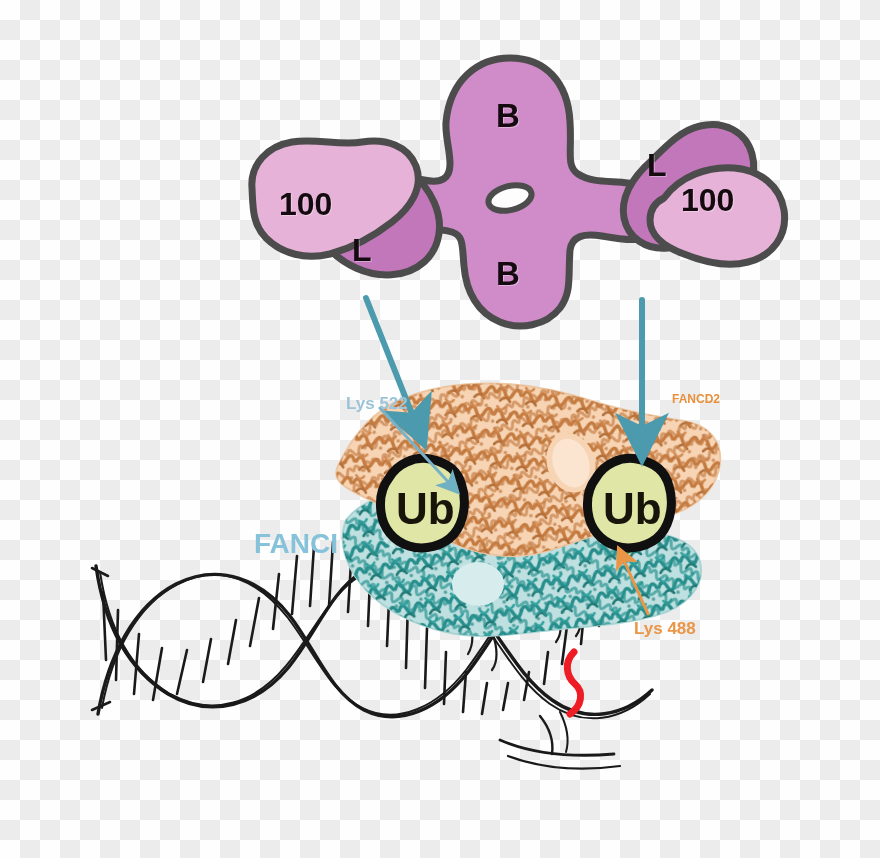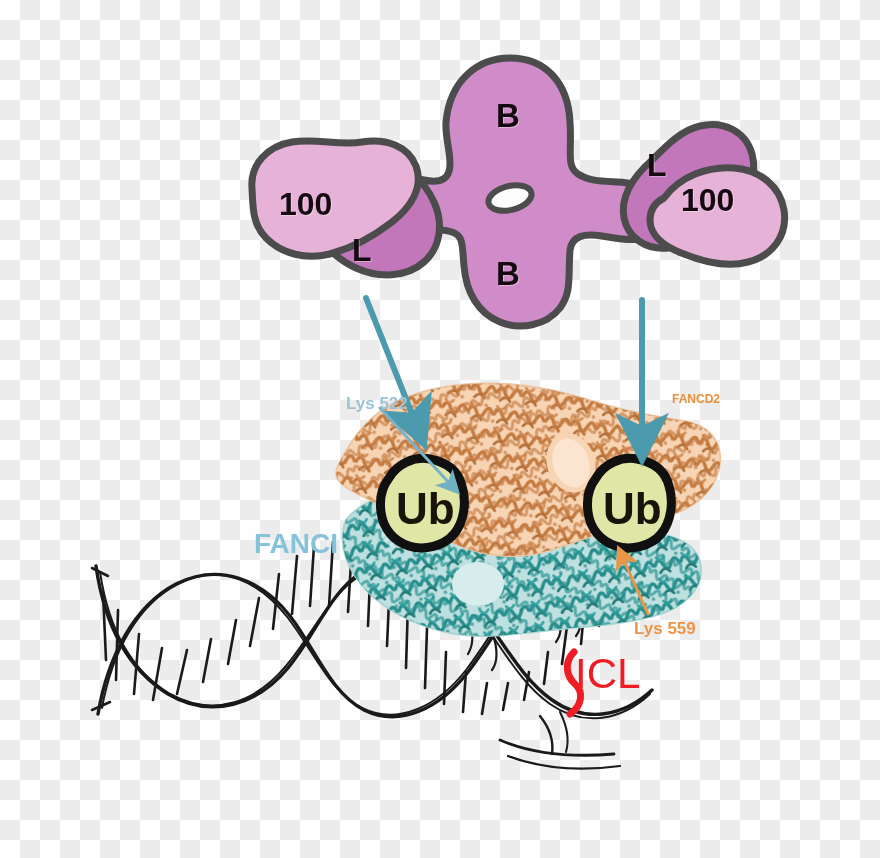--- a/index.html
+++ b/index.html
@@ -330,16 +330,15 @@
   <div class="shapetext" id="t-B-bot">B</div>
   <div class="shapetext" id="t-L-R">L</div>
   <div class="shapetext" id="t-100R">100</div>
 
   <div class="ubtext" id="ub-l-text">Ub</div>
   <div class="ubtext" id="ub-r-text">Ub</div>
 
   <div class="lbl" id="lab-fancd2">FANCD2</div>
   <div class="lbl" id="lab-fanci">FANCI</div>
   <div class="lbl" id="lab-lys522">Lys 522</div>
-  <div class="lbl" id="lab-lys559">Lys 559</div>
-  <div class="lbl" id="lab-icl">ICL</div>
+  <div class="lbl" id="lab-lys559">Lys 488</div>
 
 </div>
 
 </body></html>

